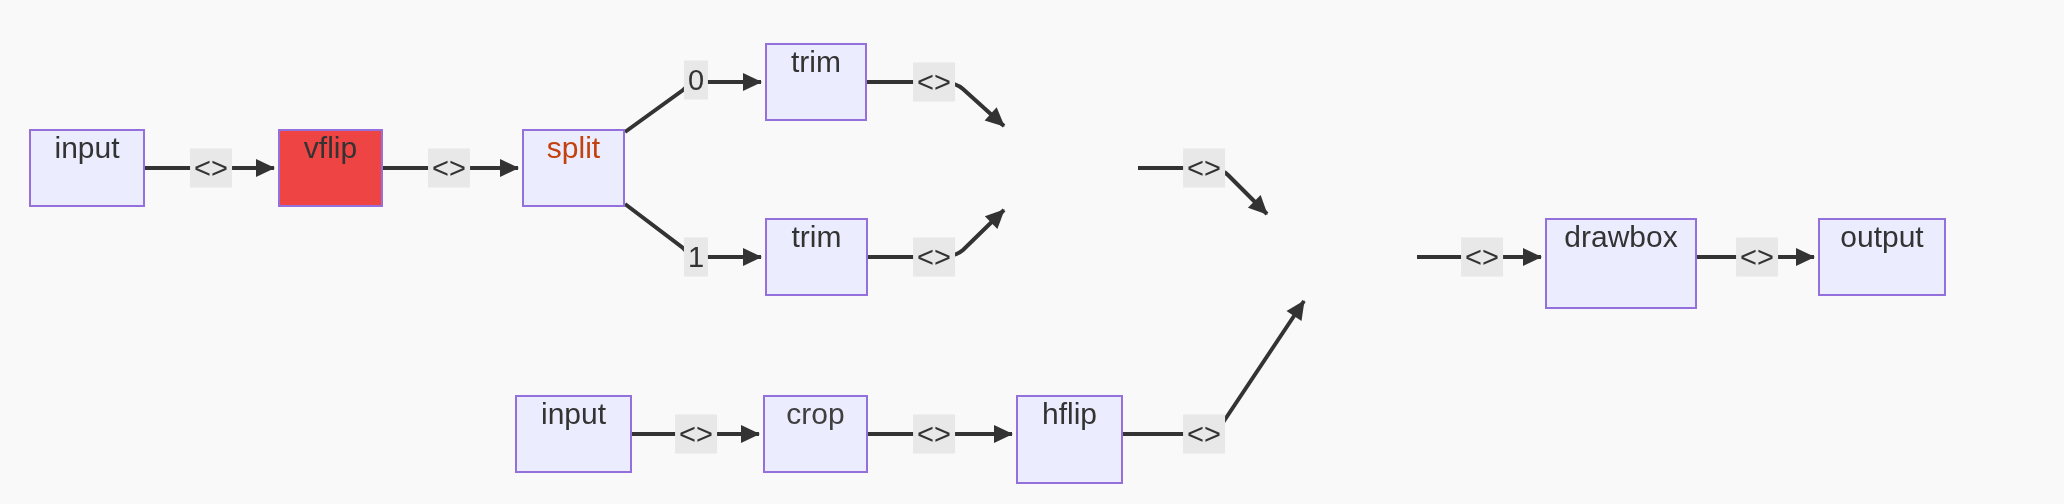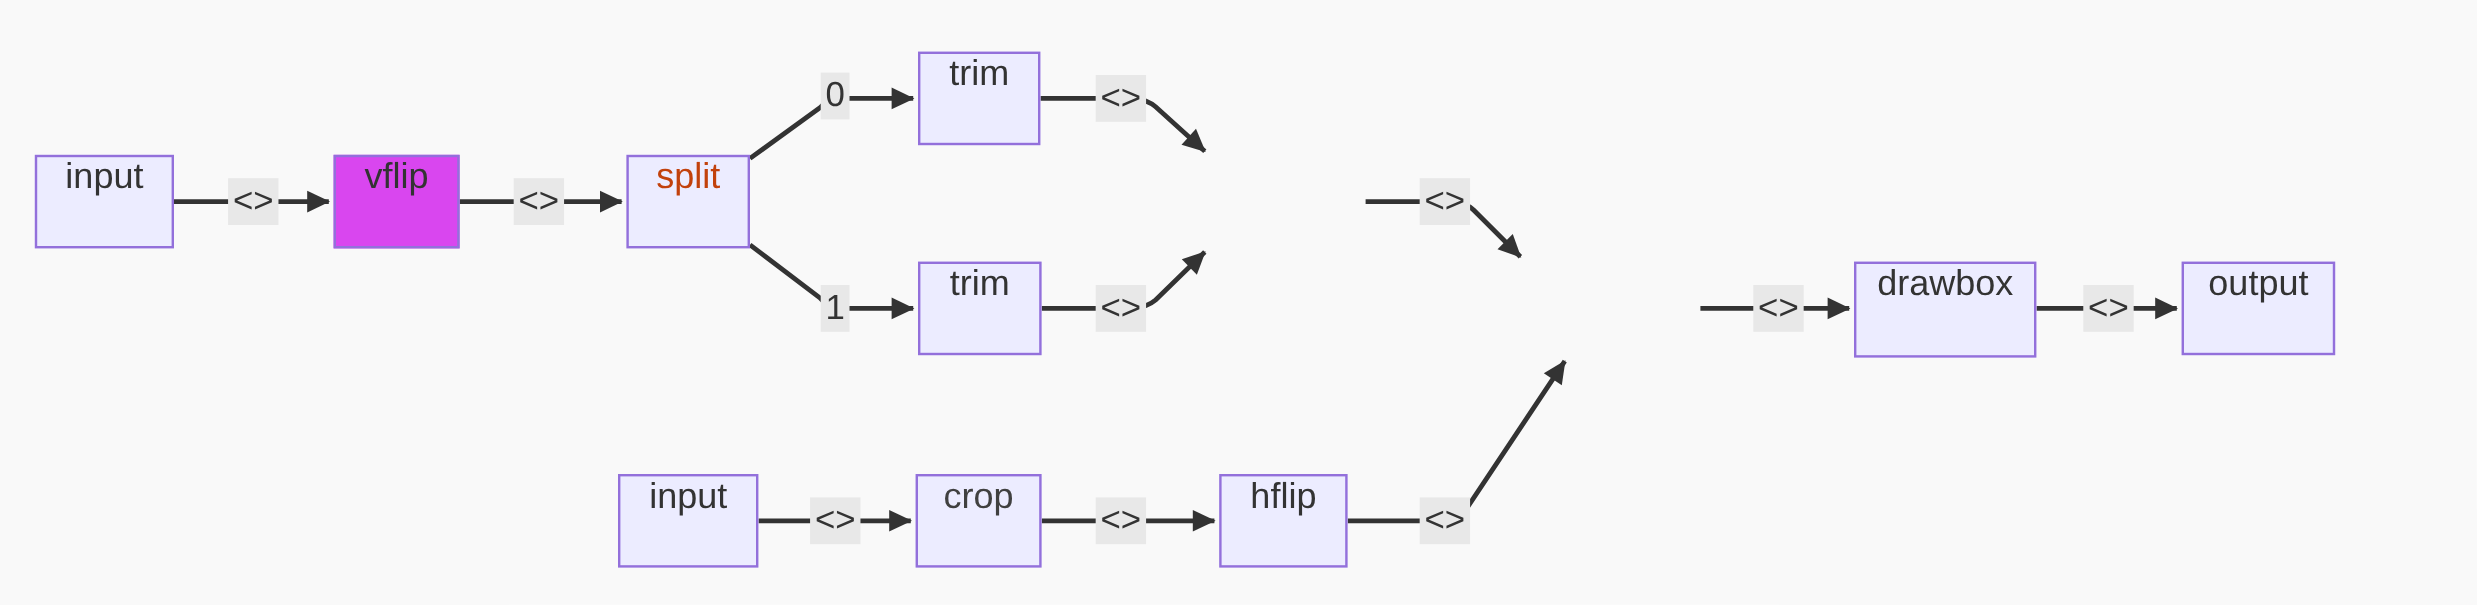--- a/index.html
+++ b/index.html
@@ -58,45 +58,45 @@
       <path d="M1138,168 H1210 Q1222,169 1228,175 L1267,214" fill="none" stroke="#333333" stroke-width="4" marker-end="url(#arrow)"></path>
       <path d="M1417,257 H1541" fill="none" stroke="#333333" stroke-width="4" marker-end="url(#arrow)"></path>
       <path d="M1697,257 H1814" fill="none" stroke="#333333" stroke-width="4" marker-end="url(#arrow)"></path>
       <path d="M632,434 H759" fill="none" stroke="#333333" stroke-width="4" marker-end="url(#arrow)"></path>
       <path d="M868,434 H1012" fill="none" stroke="#333333" stroke-width="4" marker-end="url(#arrow)"></path>
       <path d="M1123,434 H1202 Q1216,433 1222,424 L1304,301" fill="none" stroke="#333333" stroke-width="4" marker-end="url(#arrow)"></path>
     </svg>
 <div class="node" style="left: 29px; top: 129px; width: 116px; height: 78px; background: rgb(236, 236, 255); border-color: rgb(147, 112, 219); color: rgb(51, 51, 51);">
       <span>input</span>
     </div>
-    <div class="node" style="left: 278px; top: 129px; width: 105px; height: 78px; background: #d946ef; border-color: rgb(147, 112, 219); color: rgb(51, 51, 51);">
+    <div class="node" style="left: 278px; top: 129px; width: 105px; height: 78px; background: #ef4444; border-color: rgb(147, 112, 219); color: rgb(51, 51, 51);">
       <span>vflip</span>
     </div>
     <div class="node" style="left: 522px; top: 129px; width: 103px; height: 78px; background: rgb(236, 236, 255); border-color: rgb(147, 112, 219); color: #c2410c;">
       <span>split</span>
     </div>
     <div class="node" style="left: 765px; top: 43px; width: 102px; height: 78px; background: rgb(236, 236, 255); border-color: rgb(147, 112, 219); color: rgb(51, 51, 51);">
       <span>trim</span>
     </div>
     <div class="node" style="left: 765px; top: 218px; width: 103px; height: 78px; background: rgb(236, 236, 255); border-color: rgb(147, 112, 219); color: rgb(51, 51, 51);">
       <span>trim</span>
     </div>
-    <div class="node" style="left: 1545px; top: 218px; width: 152px; height: 80px; background: rgb(236, 236, 255); border-color: rgb(147, 112, 219); color: rgb(51, 51, 51);">
+    <div class="node" style="left: 1545px; top: 218px; width: 152px; height: 91px; background: rgb(236, 236, 255); border-color: rgb(147, 112, 219); color: rgb(51, 51, 51);">
       <span>drawbox</span>
     </div>
     <div class="node" style="left: 1818px; top: 218px; width: 128px; height: 78px; background: rgb(236, 236, 255); border-color: rgb(147, 112, 219); color: rgb(51, 51, 51);">
       <span>output</span>
     </div>
     <div class="node" style="left: 515px; top: 395px; width: 117px; height: 78px; background: rgb(236, 236, 255); border-color: rgb(147, 112, 219); color: rgb(51, 51, 51);">
       <span>input</span>
     </div>
     <div class="node" style="left: 763px; top: 395px; width: 105px; height: 78px; background: rgb(236, 236, 255); border-color: rgb(147, 112, 219); color: #404040;">
       <span>crop</span>
     </div>
-    <div class="node" style="left: 1016px; top: 395px; width: 107px; height: 78px; background: rgb(236, 236, 255); border-color: rgb(147, 112, 219); color: rgb(51, 51, 51);">
+    <div class="node" style="left: 1016px; top: 395px; width: 107px; height: 89px; background: rgb(236, 236, 255); border-color: rgb(147, 112, 219); color: rgb(51, 51, 51);">
       <span>hflip</span>
     </div>
     <div class="edge-label" style="left: 211px; top: 168px; background: rgb(232, 232, 232); color: rgb(51, 51, 51);">&lt;&gt;</div>
     <div class="edge-label" style="left: 449px; top: 168px; background: rgb(232, 232, 232); color: rgb(51, 51, 51);">&lt;&gt;</div>
     <div class="edge-label" style="left: 696px; top: 80px; background: rgb(232, 232, 232); color: rgb(51, 51, 51);">0</div>
     <div class="edge-label" style="left: 696px; top: 257px; background: rgb(232, 232, 232); color: rgb(51, 51, 51);">1</div>
     <div class="edge-label" style="left: 934px; top: 82px; background: rgb(232, 232, 232); color: rgb(51, 51, 51);">&lt;&gt;</div>
     <div class="edge-label" style="left: 934px; top: 257px; background: rgb(232, 232, 232); color: rgb(51, 51, 51);">&lt;&gt;</div>
     <div class="edge-label" style="left: 1204px; top: 168px; background: rgb(232, 232, 232); color: rgb(51, 51, 51);">&lt;&gt;</div>
     <div class="edge-label" style="left: 1482px; top: 257px; background: rgb(232, 232, 232); color: rgb(51, 51, 51);">&lt;&gt;</div>

